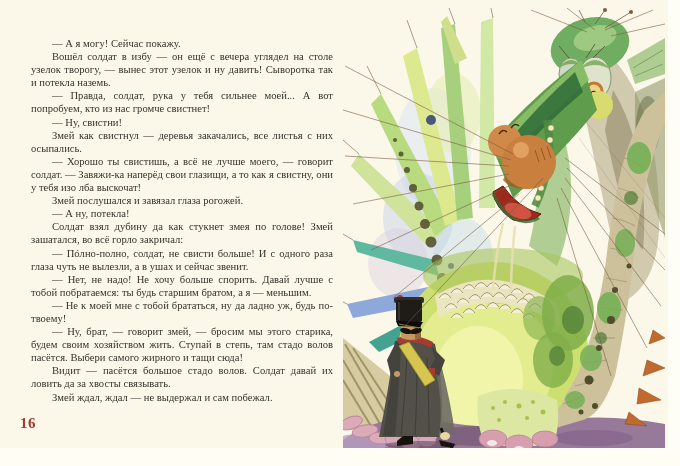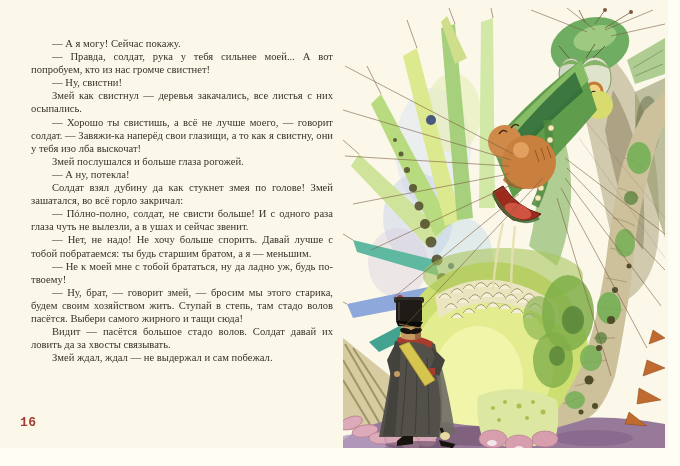--- a/index.html
+++ b/index.html
@@ -24,43 +24,44 @@
   }
   .story{
     position:absolute;left:31px;top:37px;width:302px;
     color:#38322a;
     font-size:10.6px;line-height:13.1px;
     text-align:justify;
   }
   .story p{margin:0;text-indent:21px;}
   .page-number{
     position:absolute;left:20px;top:415px;
-    color:#a63a30;font-weight:bold;font-size:13px;letter-spacing:.5px;font-family:Liberation Mono, monospace;
+    color:#a63a30;font-weight:bold;font-size:15px;letter-spacing:.5px;
   }
   
   .page-right{
     position:absolute;left:340px;top:0;width:340px;height:448px;
   }
   .illo{
     position:absolute;left:3px;top:8px;width:322px;height:440px;
   }
 </style>
 </head>
 <body>
 
 <div class="spread">
 
   <div class="page-left">
     <div class="story">
         <p>— А я могу! Сейчас покажу.</p>
+        <p>Вошёл солдат в избу — он ещё с вечера углядел на столе узелок творогу, — вынес этот узелок и ну давить! Сыворотка так и потекла наземь.</p>
         <p>— Правда, солдат, рука у тебя сильнее моей... А вот попробуем, кто из нас громче свистнет!</p>
         <p>— Ну, свистни!</p>
         <p>Змей как свистнул — деревья закачались, все листья с них осыпались.</p>
         <p>— Хорошо ты свистишь, а всё не лучше моего, — говорит солдат. — Завяжи-ка наперёд свои глазищи, а то как я свистну, они у тебя изо лба выскочат!</p>
-        <p>Змей послушался и больше глаза рогожей.</p>
+        <p>Змей послушался и завязал глаза рогожей.</p>
         <p>— А ну, потекла!</p>
         <p>Солдат взял дубину да как стукнет змея по голове! Змей зашатался, во всё горло закричал:</p>
         <p>— Пóлно-полно, солдат, не свисти больше! И с одного раза глаза чуть не вылезли, а в ушах и сейчас звенит.</p>
         <p>— Нет, не надо! Не хочу больше спорить. Давай лучше с тобой побратаемся: ты будь старшим братом, а я — меньшим.</p>
         <p>— Не к моей мне с тобой брататься, ну да ладно уж, будь по-твоему!</p>
         <p>— Ну, брат, — говорит змей, — бросим мы этого старика, будем своим хозяйством жить. Ступай в степь, там стадо волов пасётся. Выбери самого жирного и тащи сюда!</p>
         <p>Видит — пасётся большое стадо волов. Солдат давай их ловить да за хвосты связывать.</p>
         <p>Змей ждал, ждал — не выдержал и сам побежал.</p>
       </div>
     <div class="page-number">16</div>

